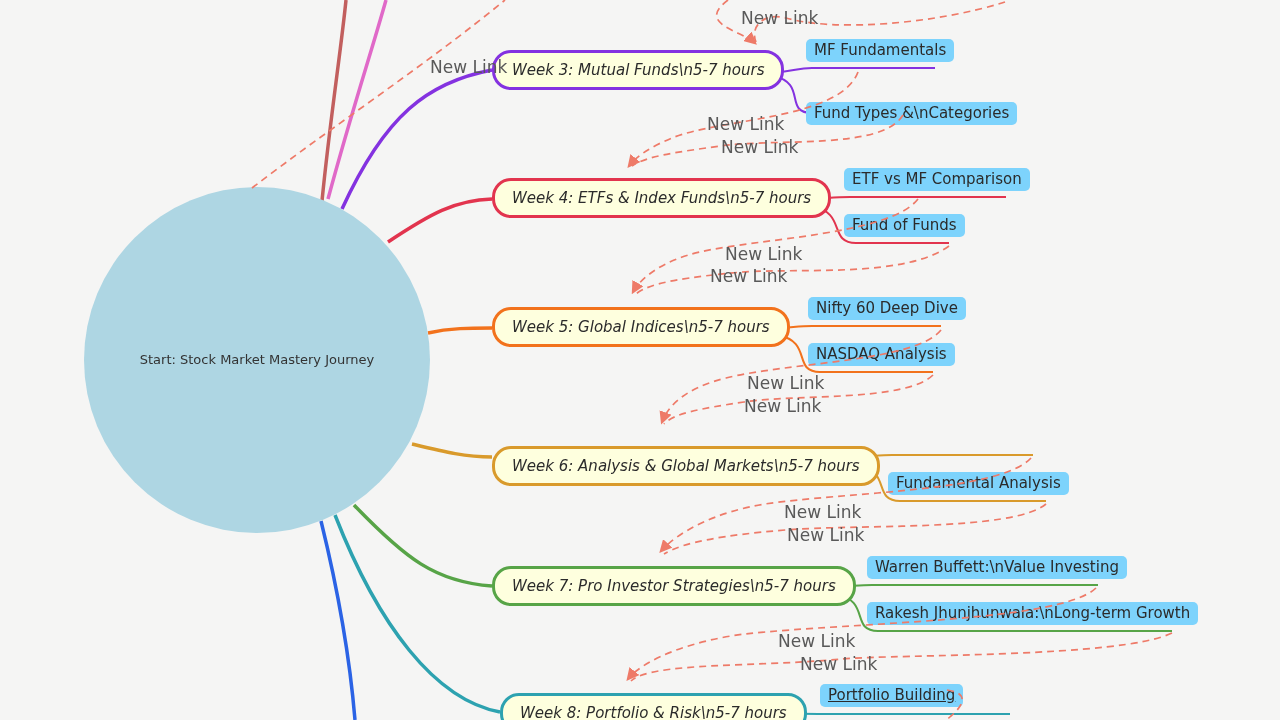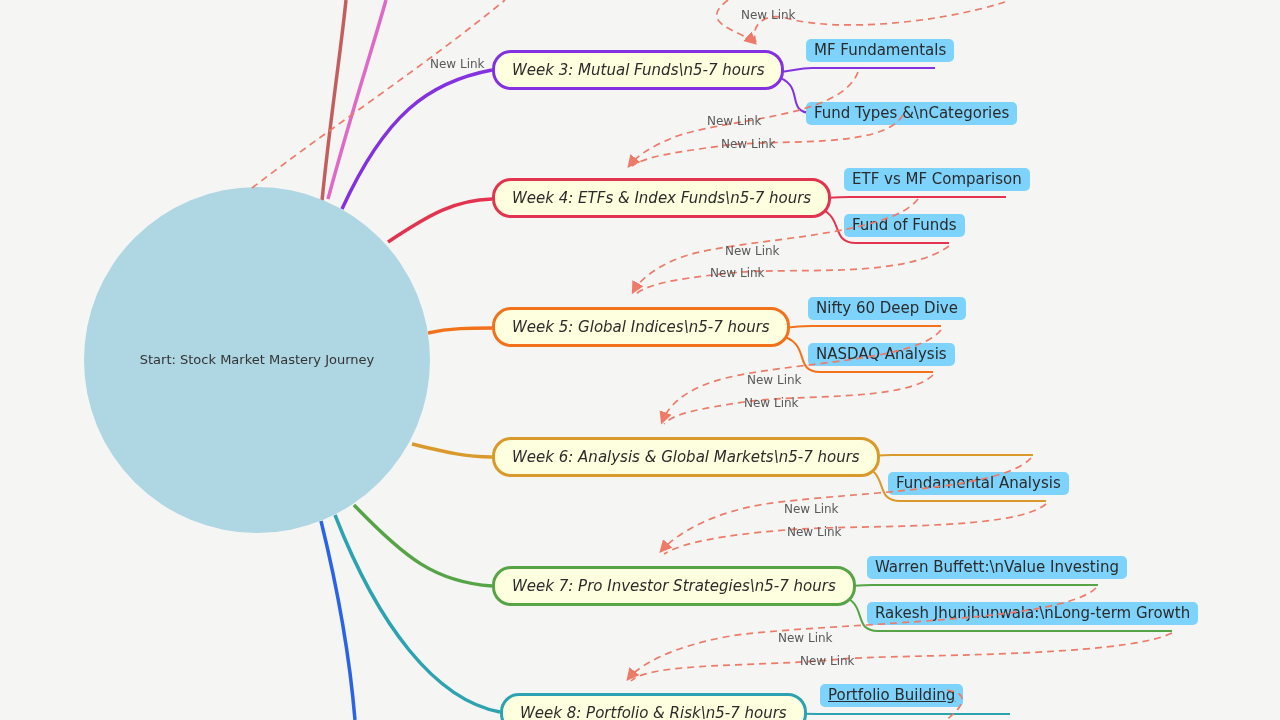--- a/index.html
+++ b/index.html
@@ -16,30 +16,30 @@
     color:#333; font-size:13px; line-height:1.6; padding:0 34px;
   }
   .week-node {
     position:absolute; z-index:2; background:#feffde; border:3px solid #888;
     border-radius:19px; padding:8px 17px; font-size:15px; color:#2b2b2b;
     white-space:nowrap; display:inline-block;font-style:italic;
   }
   .w3 { border-color:#8432e0; }
   .w4 { border-color:#e2344e; }
   .w5 { border-color:#f2721c; }
-  .w6 { border-color:#d99a2b; }
+  .w6 { border-color:#d99a2b;margin-top:9px; }
   .w7 { border-color:#57a447; }
   .w8 { border-color:#2da2b0; }
   .child-node {
     position:absolute; z-index:2; background:#7dd3fc; border-radius:5px;
     padding:2px 8px 3px; font-size:15px; color:#2b2b2b; white-space:nowrap;
     display:inline-block;
   }
   .link-label {
-    position:absolute; z-index:4; font-size:12px; color:#595959; white-space:nowrap;
+    position:absolute; z-index:4; font-size:17px; color:#595959; white-space:nowrap;
   }
 </style>
 </head>
 <body>
 
 <div id="canvas">
 
   <svg class="layer z1" width="1280" height="720" viewBox="0 0 1280 720">
     <path d="M322,201 C330,120 341,50 346,0" stroke="#c25f5e" stroke-width="3.5" fill="none"></path>
     <path d="M328,199 C352,110 372,50 386,0" stroke="#e069c8" stroke-width="3.5" fill="none"></path>

